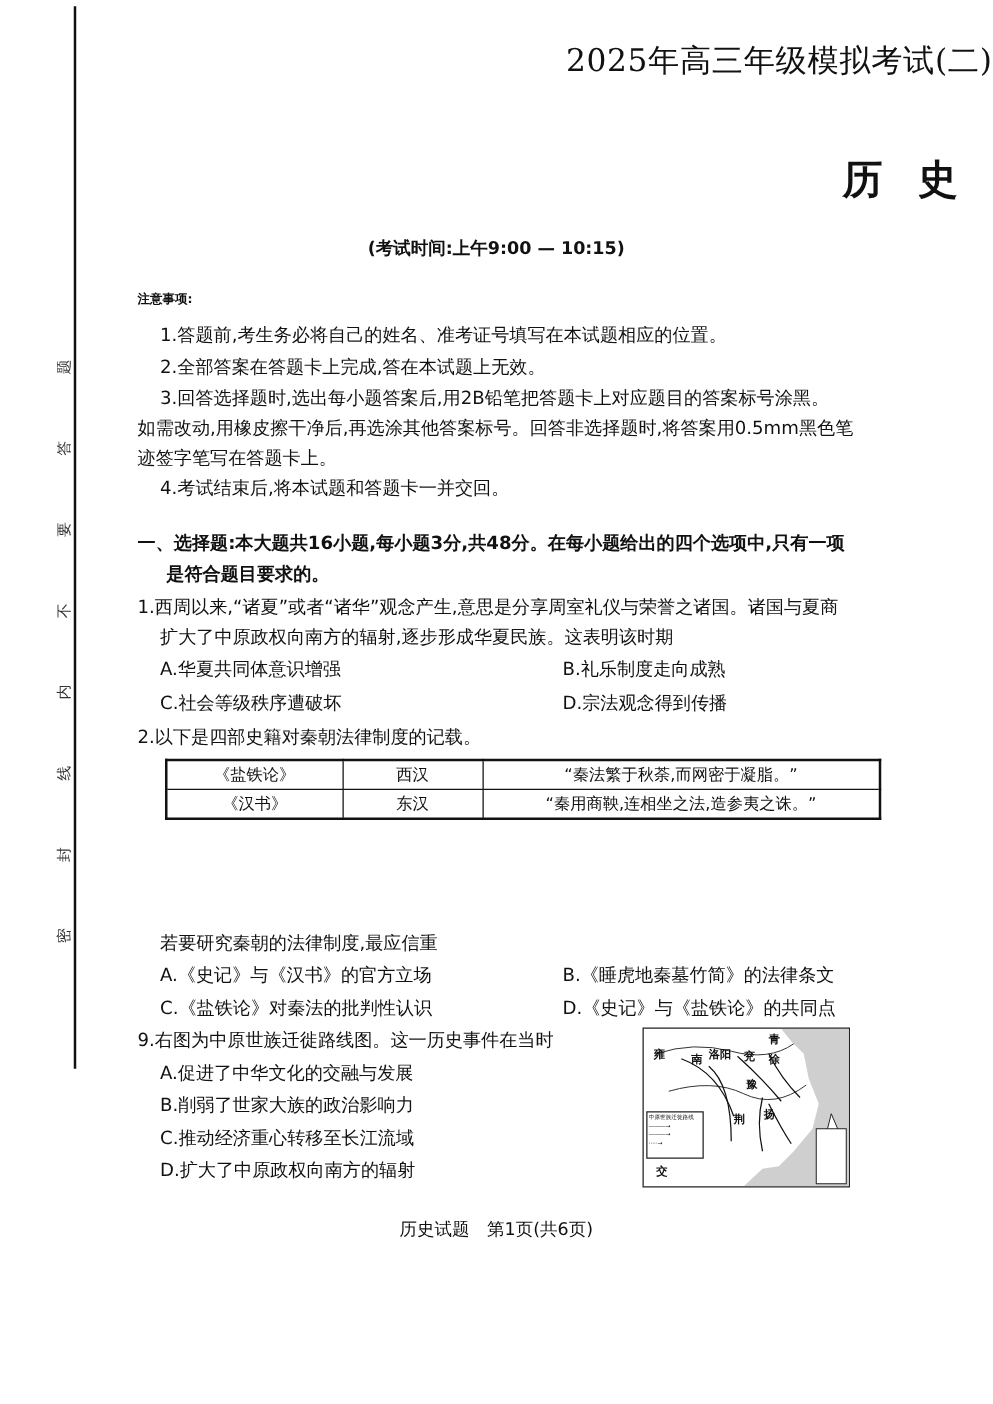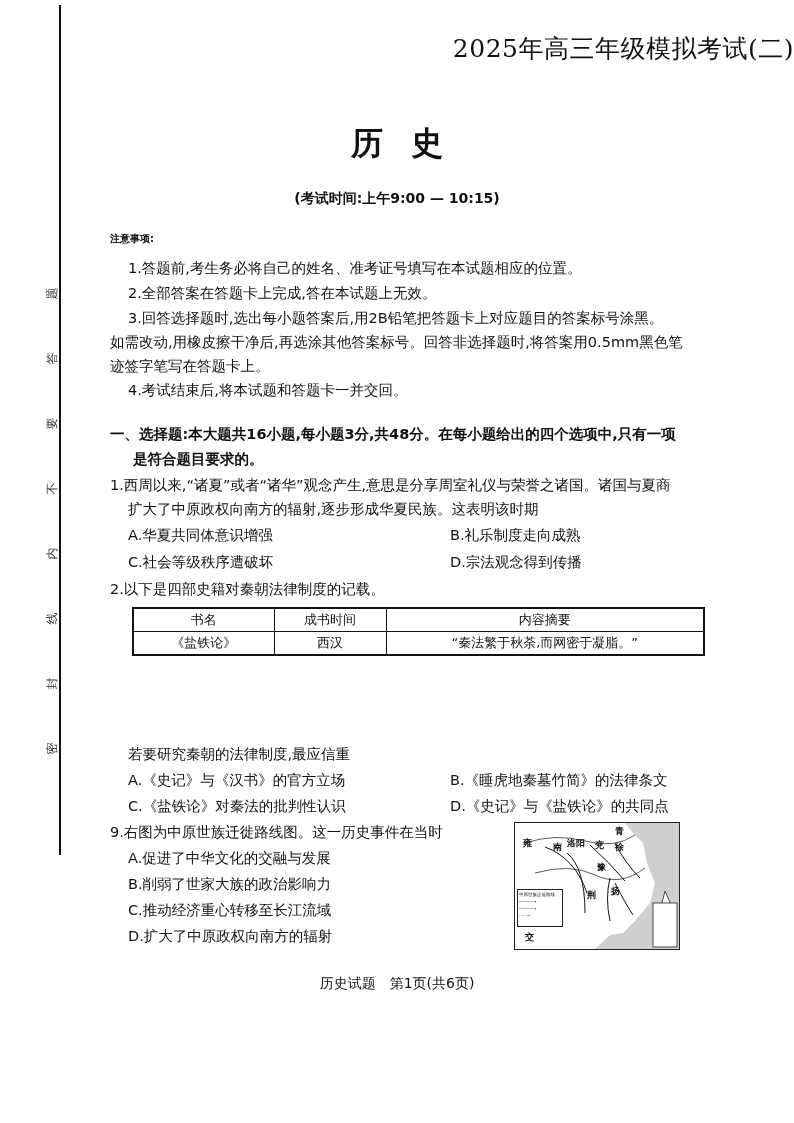--- a/index.html
+++ b/index.html
@@ -5,21 +5,21 @@
   html, body { margin:0; padding:0; background:#fff; }
   body { width:794px; height:1123px; position:relative; overflow:hidden;
          font-family: "DejaVu Serif", "Liberation Serif", serif; color:#111; }
   .abs { position:absolute; }
   .margin-line { position:absolute; left:59px; top:5px; width:2px; height:850px; background:#111; }
   .margin-chars { position:absolute; left:40px; top:285px; width:24px; height:470px; }
   .margin-char { position:absolute; left:0; width:24px; text-align:center; font-size:12px; color:#333;
                  transform: rotate(-90deg); font-family:"DejaVu Sans", sans-serif; }
   .title { left:0; width:794px; top:32px; text-align:right; font-size:25px; letter-spacing:0.5px;
            font-family:"DejaVu Serif", serif; }
-  .subject { left:0; width:794px; top:122px; text-align:center; font-size:32px; font-weight:bold;
+  .subject { left:0; width:794px; top:122px; text-align:right; font-size:32px; font-weight:bold;
              letter-spacing:28px; font-family:"DejaVu Sans", sans-serif; padding-left:28px; box-sizing:border-box; }
   .exam-time { left:0; width:794px; top:190px; text-align:center; font-size:14px; font-weight:bold;
                font-family:"DejaVu Sans", sans-serif; }
   .notes-head { left:110px; top:232px; font-size:10px; font-weight:bold; font-family:"DejaVu Sans", sans-serif; }
   .line { position:absolute; font-size:14.5px; white-space:nowrap; font-family:"DejaVu Sans", sans-serif; }
   .bold { font-weight:bold; }
   table.q2 { position:absolute; left:132px; top:607px; width:573px; border-collapse:collapse;
              font-size:13px; font-family:"DejaVu Sans", sans-serif; }
   table.q2 td, table.q2 th { border:1.5px solid #111; height:22px; padding:0; text-align:center; font-weight:normal; }
   table.q2 { border:2px solid #111; }
@@ -70,29 +70,29 @@
 
 <div>
   <div class="line" style="left:110px;top:580px">2.以下是四部史籍对秦朝法律制度的记载。</div>
   <table class="q2">
     <colgroup>
         <col style="width:141px">
         <col style="width:112px">
         <col>
       </colgroup>
     <tbody>
-        <tr>
-      <th>书名</th>
-      <th>成书时间</th>
-      <th>内容摘要</th>
-    </tr>
     <tr>
       <td>《盐铁论》</td>
       <td>西汉</td>
       <td>“秦法繁于秋荼,而网密于凝脂。”</td>
+    </tr>
+    <tr>
+      <td>《汉书》</td>
+      <td>东汉</td>
+      <td>“秦用商鞅,连相坐之法,造参夷之诛。”</td>
     </tr>
   </tbody>
     </table>
   <div class="line" style="left:128px;top:745px">若要研究秦朝的法律制度,最应信重</div>
   <div class="line" style="left:128px;top:771px">A.《史记》与《汉书》的官方立场</div>
   <div class="line" style="left:450px;top:771px">B.《睡虎地秦墓竹简》的法律条文</div>
   <div class="line" style="left:128px;top:797px">C.《盐铁论》对秦法的批判性认识</div>
   <div class="line" style="left:450px;top:797px">D.《史记》与《盐铁论》的共同点</div>
 </div>
 

